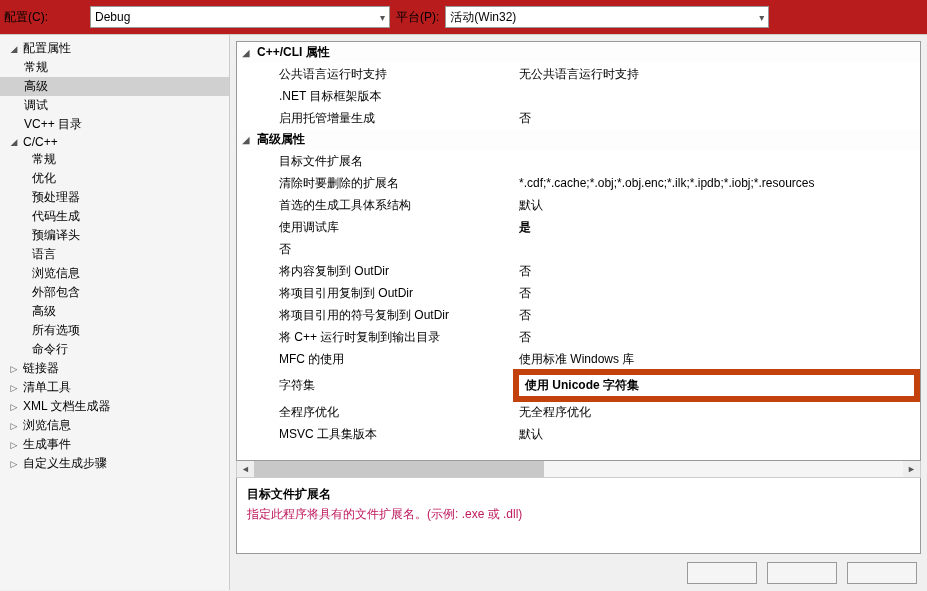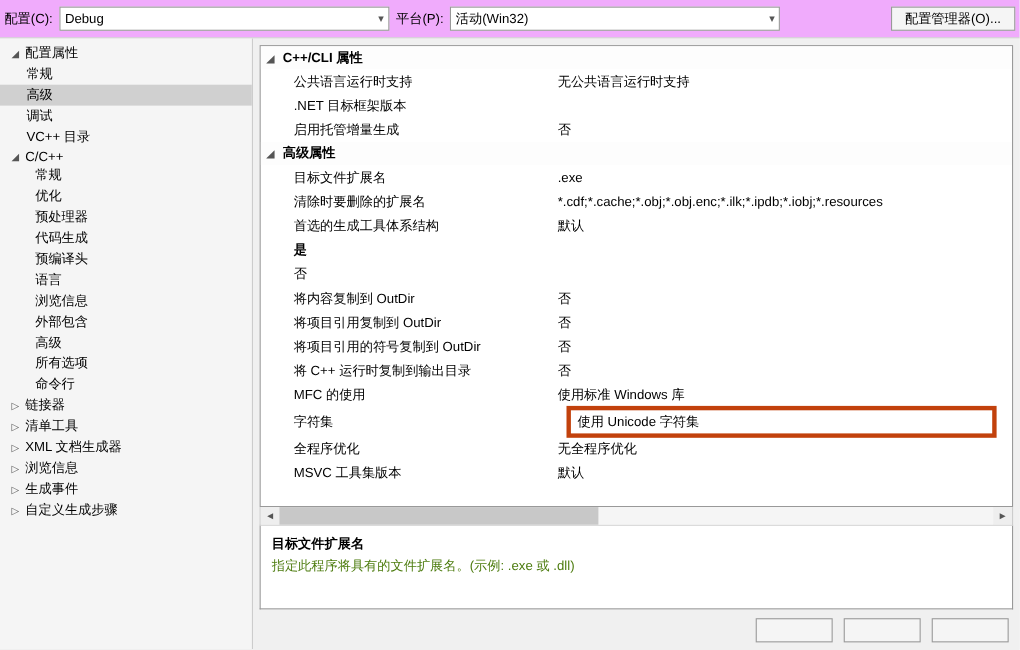--- a/index.html
+++ b/index.html
@@ -13,41 +13,41 @@
       background: #f0f0f0;
       width: 927px;
       height: 591px;
       overflow: hidden;
     }
     .top-bar {
       display: flex;
       align-items: center;
       padding: 6px 4px;
       gap: 6px;
-      background: #f0abfc;
+      background: #b91c1c;
     }
     .top-label {
       white-space: nowrap;
     }
     .top-select {
       background: white;
       border: 1px solid #999;
       height: 22px;
       padding: 2px 4px;
       display: flex;
       align-items: center;
       justify-content: space-between;
       cursor: pointer;
     }
     .top-select .dropdown-arrow {
       font-size: 10px;
       color: #555;
     }
-    #config-select { width: 300px; }
-    #platform-select { width: 300px; }
+    #config-select { width: 300px; margin-left: 36px; }
+    #platform-select { width: 324px; }
     .top-button {
       background: #f5f5f5;
       border: 1px solid #999;
       height: 22px;
       padding: 2px 12px;
       display: flex;
       align-items: center;
       cursor: pointer;
       white-space: nowrap;
     }
@@ -112,56 +112,56 @@
       display: inline-flex;
       justify-content: center;
       font-size: 9px;
       color: #555;
       margin-right: 4px;
     }
     .prop-row {
       display: flex;
       align-items: center;
       min-height: 22px;
-      padding-left: 24px;
+      padding-left: 36px;
       border-top: 0;
     }
     .prop-name {
       width: 240px;
       padding: 2px 6px 2px 6px;
       white-space: nowrap;
       overflow: hidden;
       text-overflow: ellipsis;
     }
     .prop-value {
       flex: 1;
       padding: 2px 6px;
       white-space: nowrap;
       overflow: hidden;
       cursor: pointer;
       min-width: 0;
     }
     .prop-value.highlighted {
-      border: 4px solid #c2410c;
-      font-weight: normal;
-      margin: -1px 14px;
+      border: 6px solid #c2410c;
+      font-weight: bold;
+      margin: -1px 0;
     }
     .desc-panel {
       background: white;
       border: 1px solid #999;
       border-top: none;
       height: 76px;
       padding: 8px 10px;
     }
     .desc-title {
       font-weight: bold;
       margin-bottom: 3px;
     }
     .desc-text {
-      color: #4d7c0f;
+      color: #be185d;
     }
     .bottom-scrollbar {
       height: 17px;
       background: #eee;
       border: 1px solid #ccc;
       border-top: none;
       display: flex;
       align-items: center;
     }
     .scrollbar-track {
@@ -211,23 +211,20 @@
   <div id="config-select" class="top-select">
     <span>Debug</span>
     <span class="dropdown-arrow">▾</span>
   </div>
   <span class="top-label">平台(P):</span>
   <div id="platform-select" class="top-select">
     <span>活动(Win32)</span>
     <span class="dropdown-arrow">▾</span>
   </div>
   <div style="flex:1"></div>
-  <div class="top-button">
-    <span>配置管理器(O)...</span>
-  </div>
 </div>
 
 <div class="main-split">
   <div class="left-panel">
     <div class="tree-item tree-indent-1">
       <span class="tree-expander">◢</span>
       <span>配置属性</span>
     </div>
     <div id="tree-body">
         <div class="tree-item tree-leaf-1">
@@ -326,31 +323,31 @@
             <div class="prop-value">否</div>
           </div>
         </div>
       <div class="prop-category">
         <span class="prop-cat-expander">◢</span>
         <span>高级属性</span>
       </div>
       <div id="cat2-rows">
           <div class="prop-row">
             <div class="prop-name">目标文件扩展名</div>
-            <div class="prop-value">.exe</div>
           </div>
           <div class="prop-row">
             <div class="prop-name">清除时要删除的扩展名</div>
             <div class="prop-value">*.cdf;*.cache;*.obj;*.obj.enc;*.ilk;*.ipdb;*.iobj;*.resources</div>
           </div>
           <div class="prop-row">
             <div class="prop-name">首选的生成工具体系结构</div>
             <div class="prop-value">默认</div>
           </div>
           <div class="prop-row">
+            <div class="prop-name">使用调试库</div>
             <div class="prop-value" style="font-weight: bold;">是</div>
           </div>
           <div class="prop-row">
             <div class="prop-value">否</div>
           </div>
           <div class="prop-row">
             <div class="prop-name">将内容复制到 OutDir</div>
             <div class="prop-value">否</div>
           </div>
           <div class="prop-row">

